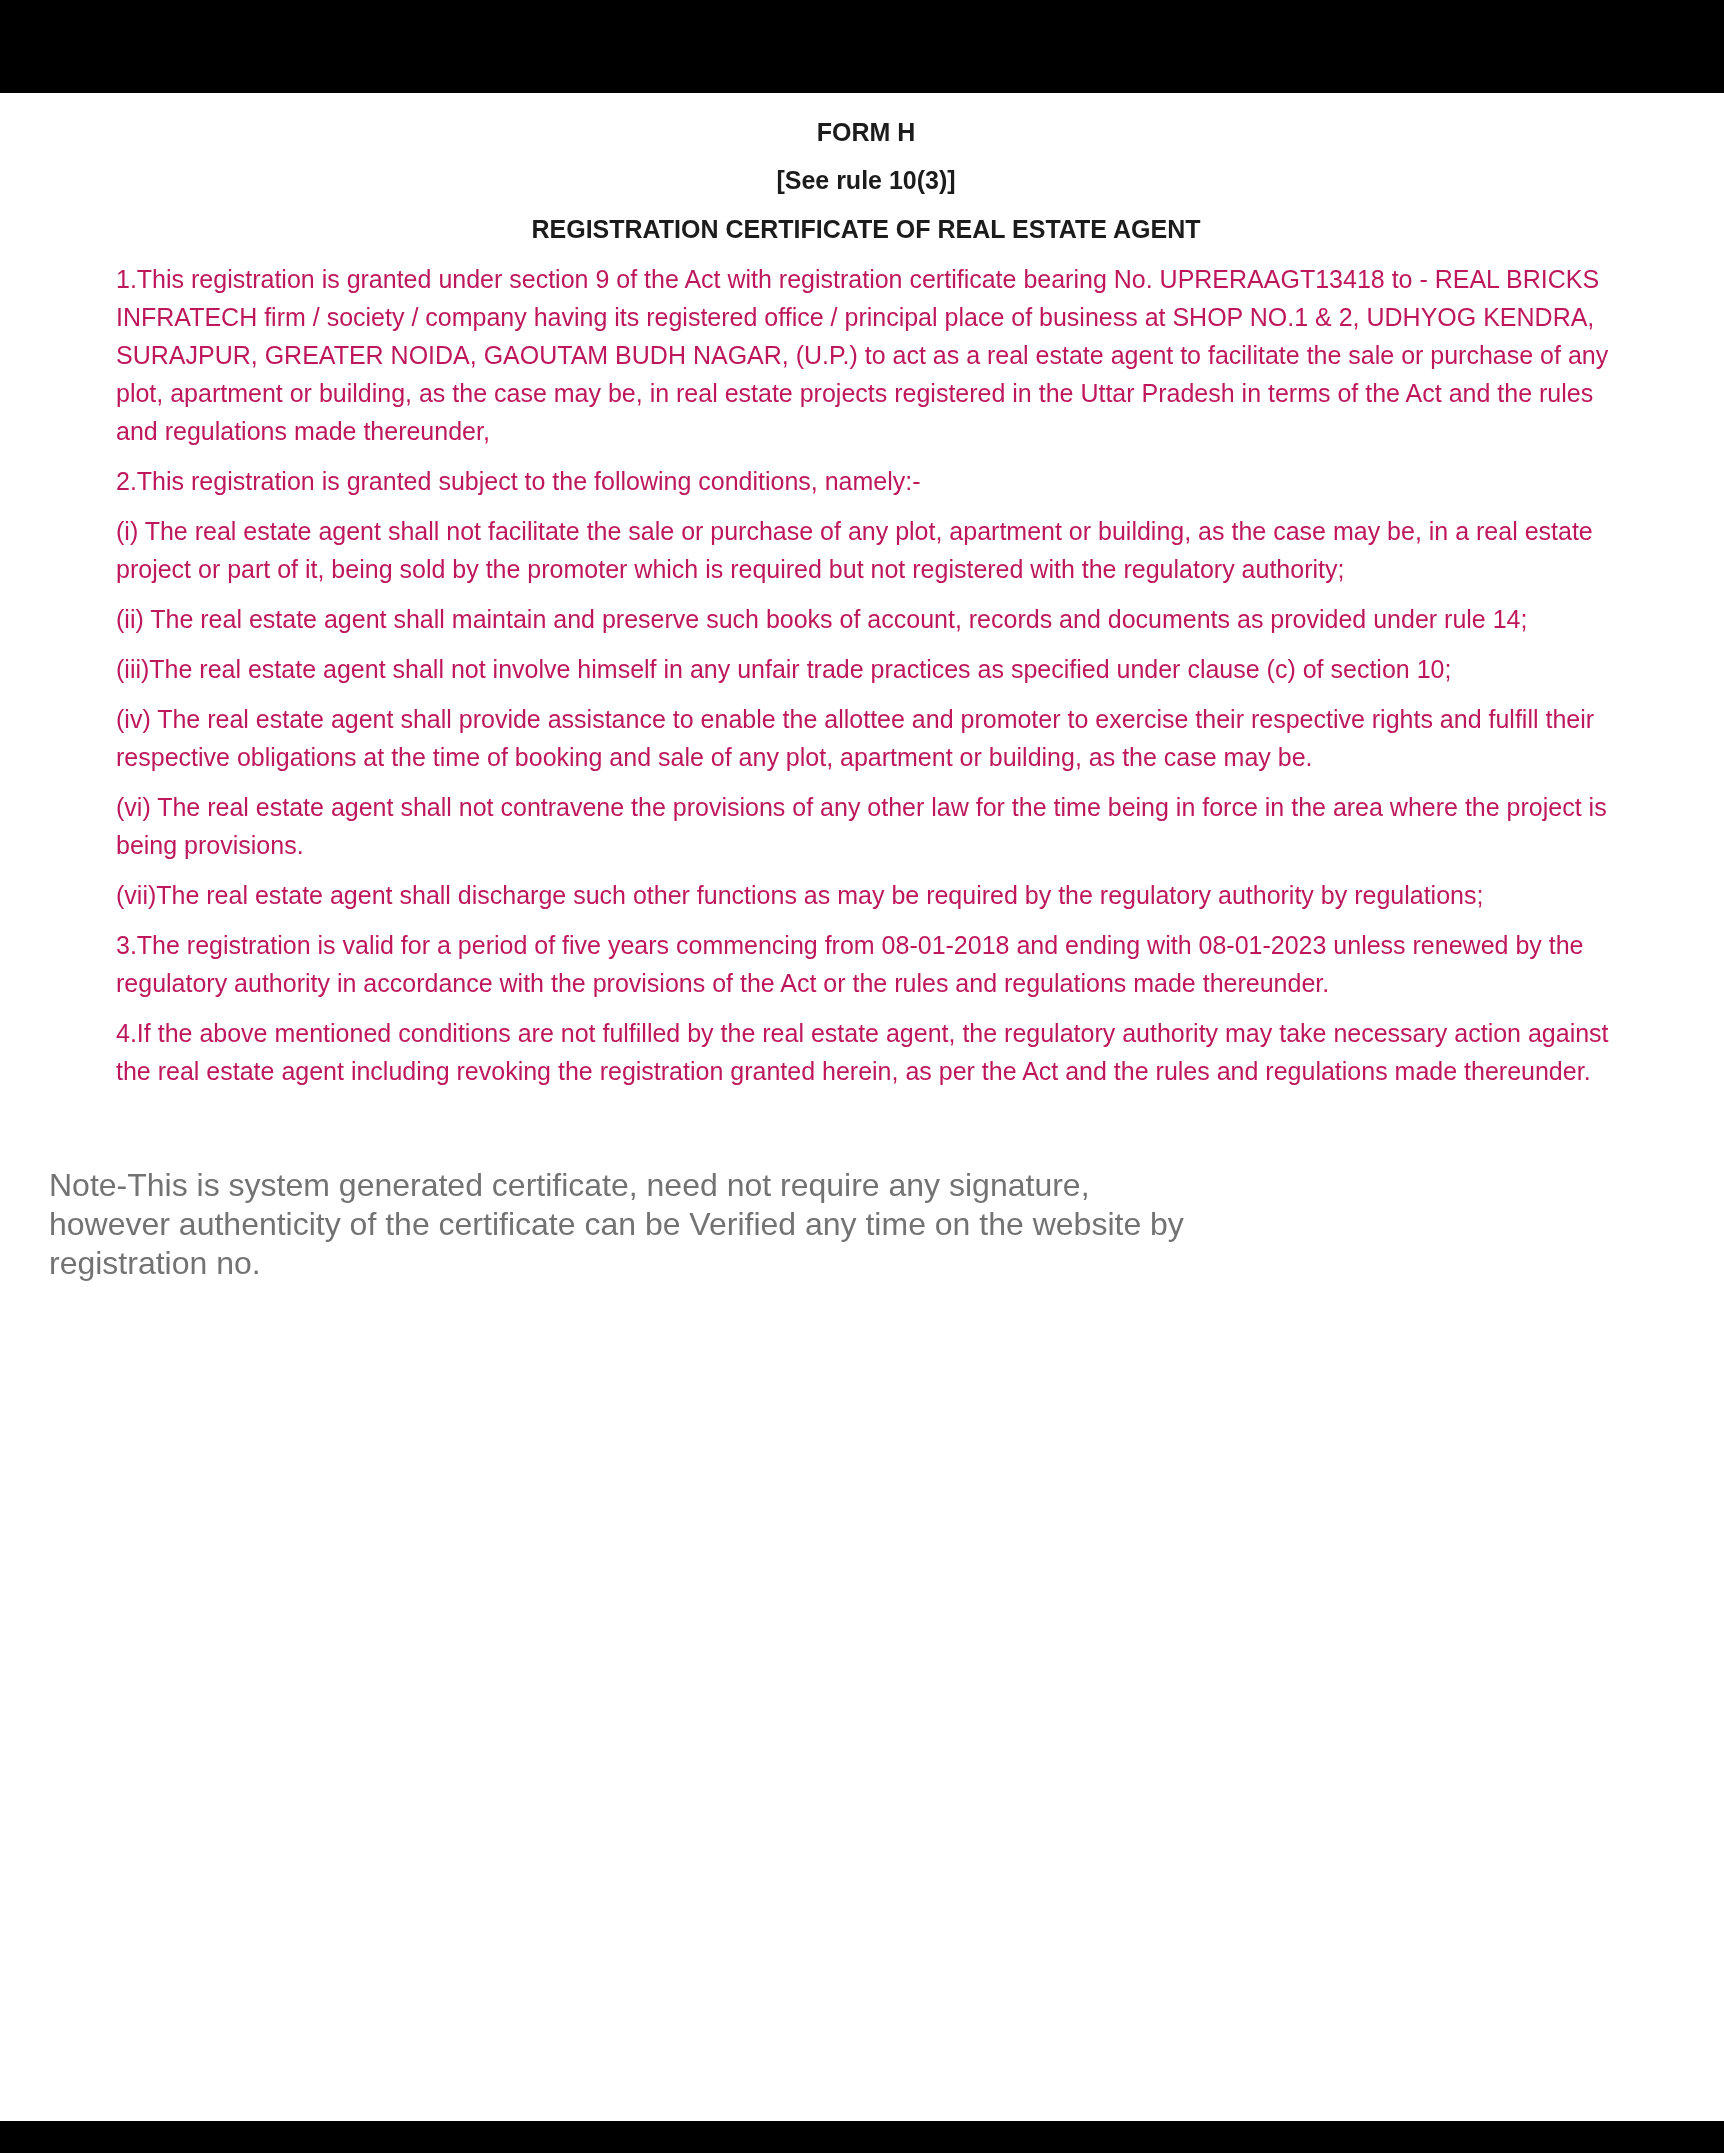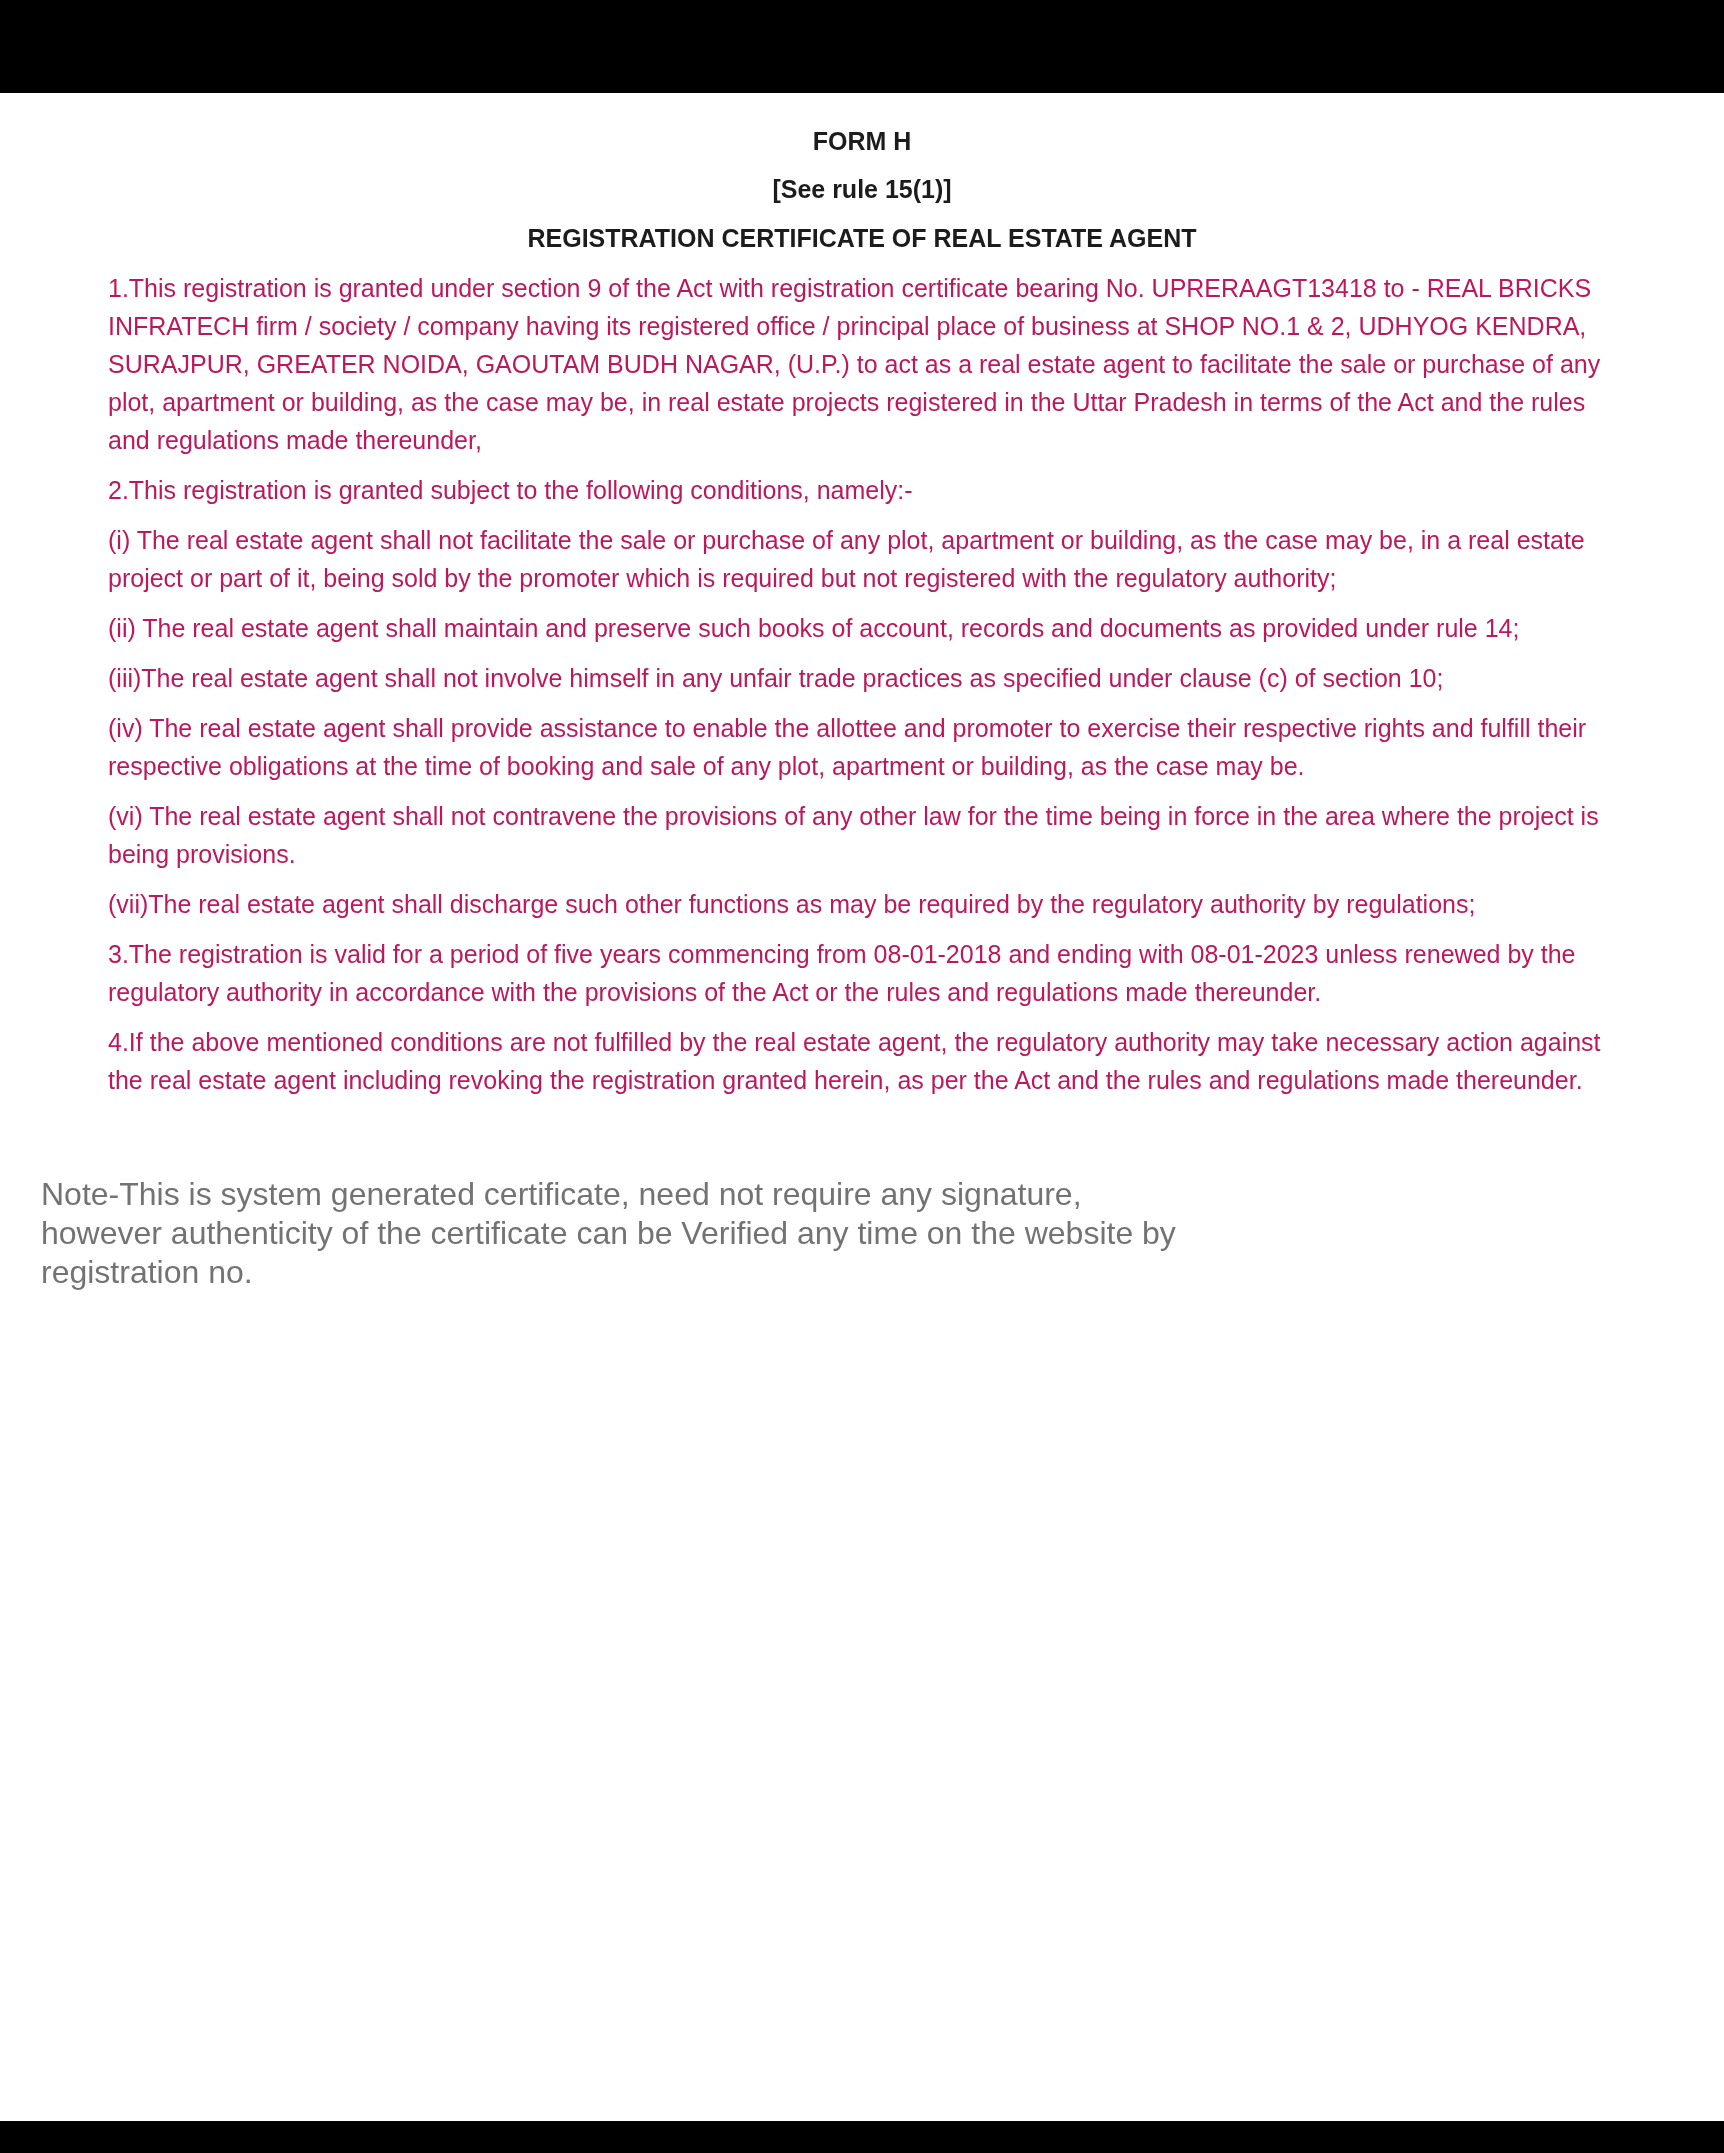--- a/index.html
+++ b/index.html
@@ -23,23 +23,23 @@
   }
   .bottom-bar {
     position: absolute;
     bottom: 0; left: 0; right: 0;
     height: 32px;
     background: #000000;
   }
   .doc {
     position: absolute;
     top: 93px;
-    left: 0;
+    left: 8px;
     right: 0;
-    padding: 18px 96px 0 96px;
+    padding: 9px 96px 0 96px;
     box-sizing: border-box;
   }
   .title-line {
     text-align: center;
     font-weight: bold;
     font-size: 25px;
     line-height: 37px;
     margin: 0;
     padding: 0;
   }
@@ -67,21 +67,21 @@
 <body>
 
 <div class="top-bar"></div>
 
 <main class="doc">
 
   <div class="title-block">
     <div class="title-line">FORM H</div>
   </div>
   <div class="title-block">
-    <div class="title-line">[See rule 15(1)]</div>
+    <div class="title-line">[See rule 10(3)]</div>
   </div>
   <div class="title-block">
     <div class="title-line">REGISTRATION CERTIFICATE OF REAL ESTATE AGENT</div>
   </div>
 
   <div class="body-text">
     <p>1.This registration is granted under section 9 of the Act with registration certificate bearing No. UPRERAAGT13418 to - REAL BRICKS INFRATECH firm / society / company having its registered office / principal place of business at SHOP NO.1 &amp; 2, UDHYOG KENDRA, SURAJPUR, GREATER NOIDA, GAOUTAM BUDH NAGAR, (U.P.) to act as a real estate agent to facilitate the sale or purchase of any plot, apartment or building, as the case may be, in real estate projects registered in the Uttar Pradesh in terms of the Act and the rules and regulations made thereunder,</p>
     <p>2.This registration is granted subject to the following conditions, namely:-</p>
     <p>(i) The real estate agent shall not facilitate the sale or purchase of any plot, apartment or building, as the case may be, in a real estate project or part of it, being sold by the promoter which is required but not registered with the regulatory authority;</p>
     <p>(ii) The real estate agent shall maintain and preserve such books of account, records and documents as provided under rule 14;</p>

